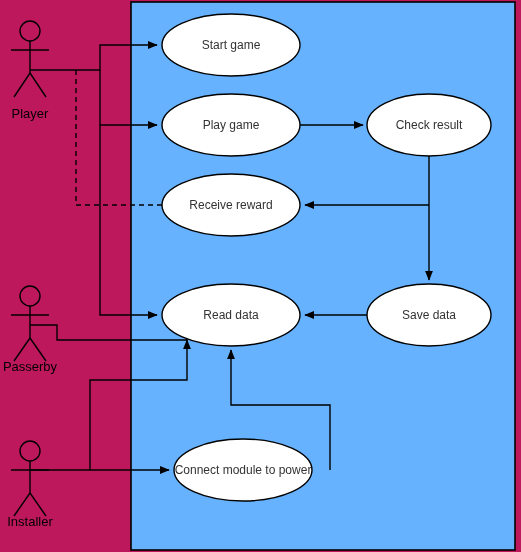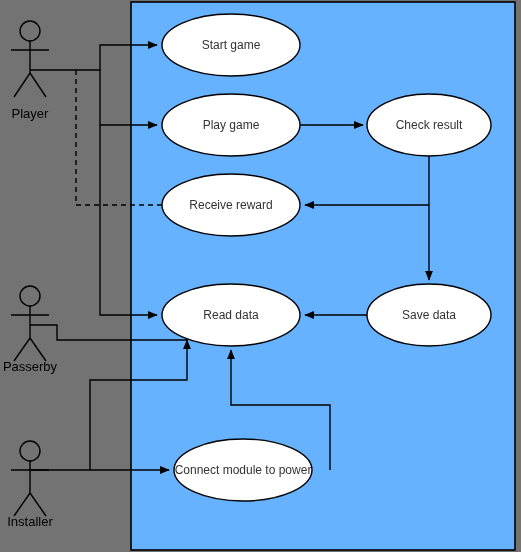--- a/index.html
+++ b/index.html
@@ -11,21 +11,21 @@
   body {
     width: 521px;
     height: 552px;
     font-family: "Liberation Sans", sans-serif;
     overflow: hidden;
   }
   #diagram-root {
     position: relative;
     width: 521px;
     height: 552px;
-    background: #737373;
+    background: #be185d;
   }
   svg#diagram-svg {
     display: block;
     width: 521px;
     height: 552px;
   }
   .uc-label {
     font-family: "Liberation Sans", sans-serif;
     font-size: 12px;
     fill: #333333;

